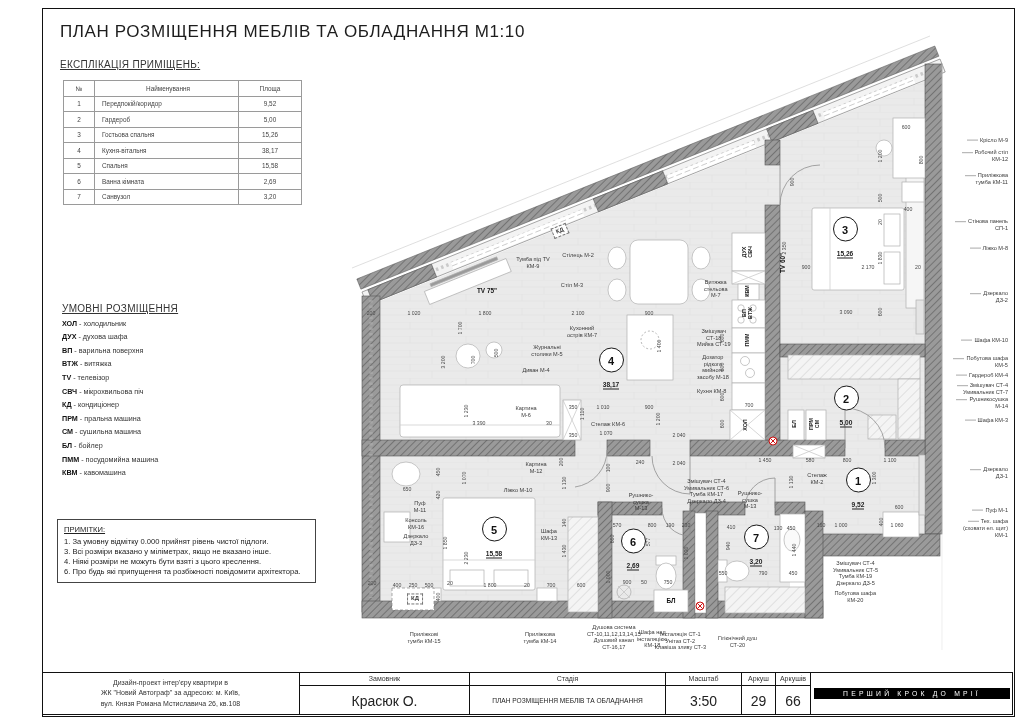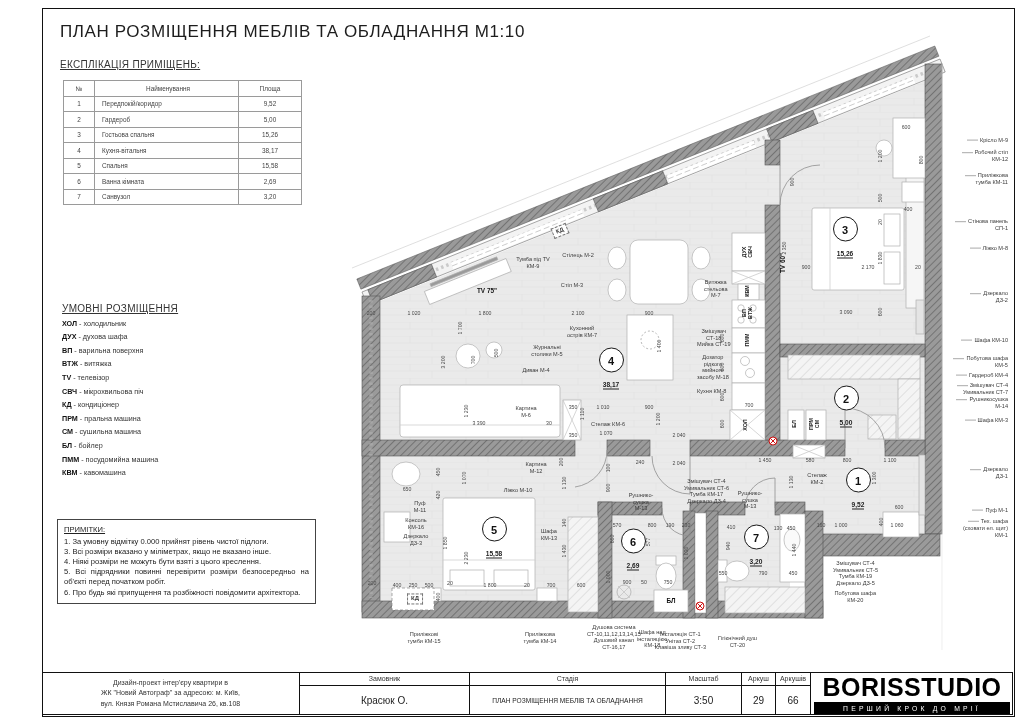--- a/index.html
+++ b/index.html
@@ -28,21 +28,21 @@
   .app{position:absolute;font-size:5.4px;font-weight:bold;color:#222;line-height:1.1;white-space:pre-line;text-align:center;}
   .dim{position:absolute;font-size:5.2px;color:#4a4a4a;white-space:nowrap;}
   .mlabel{position:absolute;left:938px;width:70px;text-align:right;font-size:5.6px;color:#3c3c3c;line-height:1.22;white-space:pre-line;}
   .mlabel::before{content:"";display:inline-block;width:11px;height:1px;background:#aaa;vertical-align:middle;margin-right:2px;}
   .room{position:absolute;width:34px;text-align:center;}
   .room .circ{width:23px;height:23px;border:1.7px solid #1a1a1a;border-radius:50%;background:#fff;margin:0 auto;display:flex;align-items:center;justify-content:center;font-weight:bold;font-size:11px;color:#111;}
   .room .ar{margin-top:1.5px;font-size:6.6px;font-weight:bold;color:#222;display:inline-block;border-bottom:0.9px solid #222;padding-bottom:0.5px;}
   
   .tb{position:absolute;border:1.1px solid #111;box-sizing:border-box;}
   .tb-label{font-size:7px;color:#333;}
-  .tb-val{font-size:10px;color:#222;}
+  .tb-val{font-size:14px;color:#222;}
   .cell{position:absolute;box-sizing:border-box;display:flex;align-items:center;justify-content:center;text-align:center;}
   .logo-word{font-weight:bold;font-size:25px;letter-spacing:.5px;color:#000;font-family:"Liberation Sans",sans-serif;}
   .logo-bar{background:#000;color:#fff;font-size:6.8px;letter-spacing:3.2px;text-align:center;padding:2.5px 0 2px 0;}
 </style>
 </head>
 <body>
 
 <div class="frame"></div>
 
 <div class="sheet-title">ПЛАН РОЗМІЩЕННЯ МЕБЛІВ ТА ОБЛАДНАННЯ М1:10</div>
@@ -105,21 +105,20 @@
     <div class="leg-row"><b>БЛ</b> - бойлер</div>
     <div class="leg-row"><b>ПММ</b> - посудомийна машина</div>
     <div class="leg-row"><b>КВМ</b> - кавомашина</div>
   </div>
 <div class="notes">
   <div class="nhead">ПРИМІТКИ:</div>
   <div id="notes-list">
       <div>1. За умовну відмітку 0.000 прийнят рівень чистої підлоги.</div>
       <div>3. Всі розміри вказано у міліметрах, якщо не вказано інше.</div>
       <div>4. Ніякі розміри не можуть бути взяті з цього креслення.</div>
-      <div>5. Всі підрядники повинні перевірити розміри безпосередньо на об'єкті перед початком робіт.</div>
       <div>6. Про будь які припущення та розбіжності повідомити архітектора.</div>
     </div>
 </div>
 
 <svg id="plan-svg" viewBox="0 0 1024 724">
   <defs>
     <pattern id="hatch" width="5" height="5" patternUnits="userSpaceOnUse" patternTransform="rotate(45)">
       <rect width="5" height="5" fill="#9a9a9a"></rect>
       <line x1="0" y1="0" x2="0" y2="5" stroke="#6e6e6e" stroke-width="1.8"></line>
     </pattern>
@@ -512,15 +511,14 @@
 <div class="cell tb-val" style="left:300px;top:686px;width:170px;height:29px;border-right:1.1px solid #111;">Красюк О.</div>
 <div class="cell tb-label" style="left:470px;top:672px;width:196px;height:14px;border-right:1.1px solid #111;border-bottom:1.1px solid #111;">Стадія</div>
 <div class="cell tb-val" style="left:470px;top:686px;width:196px;height:29px;border-right:1.1px solid #111;font-size:6.6px;">ПЛАН РОЗМІЩЕННЯ МЕБЛІВ ТА ОБЛАДНАННЯ</div>
 <div class="cell tb-label" style="left:666px;top:672px;width:76px;height:14px;border-right:1.1px solid #111;border-bottom:1.1px solid #111;">Масштаб</div>
 <div class="cell tb-val" style="left:666px;top:686px;width:76px;height:29px;border-right:1.1px solid #111;">3:50</div>
 <div class="cell tb-label" style="left:742px;top:672px;width:34px;height:14px;border-right:1.1px solid #111;border-bottom:1.1px solid #111;">Аркуш</div>
 <div class="cell tb-val" style="left:742px;top:686px;width:34px;height:29px;border-right:1.1px solid #111;">29</div>
 <div class="cell tb-label" style="left:776px;top:672px;width:35px;height:14px;border-right:1.1px solid #111;border-bottom:1.1px solid #111;">Аркушів</div>
 <div class="cell tb-val" style="left:776px;top:686px;width:35px;height:29px;border-right:1.1px solid #111;">66</div>
 <div style="position:absolute;left:811px;top:672px;width:202px;height:43px;display:flex;flex-direction:column;justify-content:center;align-items:center;">
-  <div class="logo-word">BORISSTUDIO</div>
   <div class="logo-bar" style="width:196px;">ПЕРШИЙ КРОК ДО МРІЇ</div>
 </div>
 
 </body></html>

